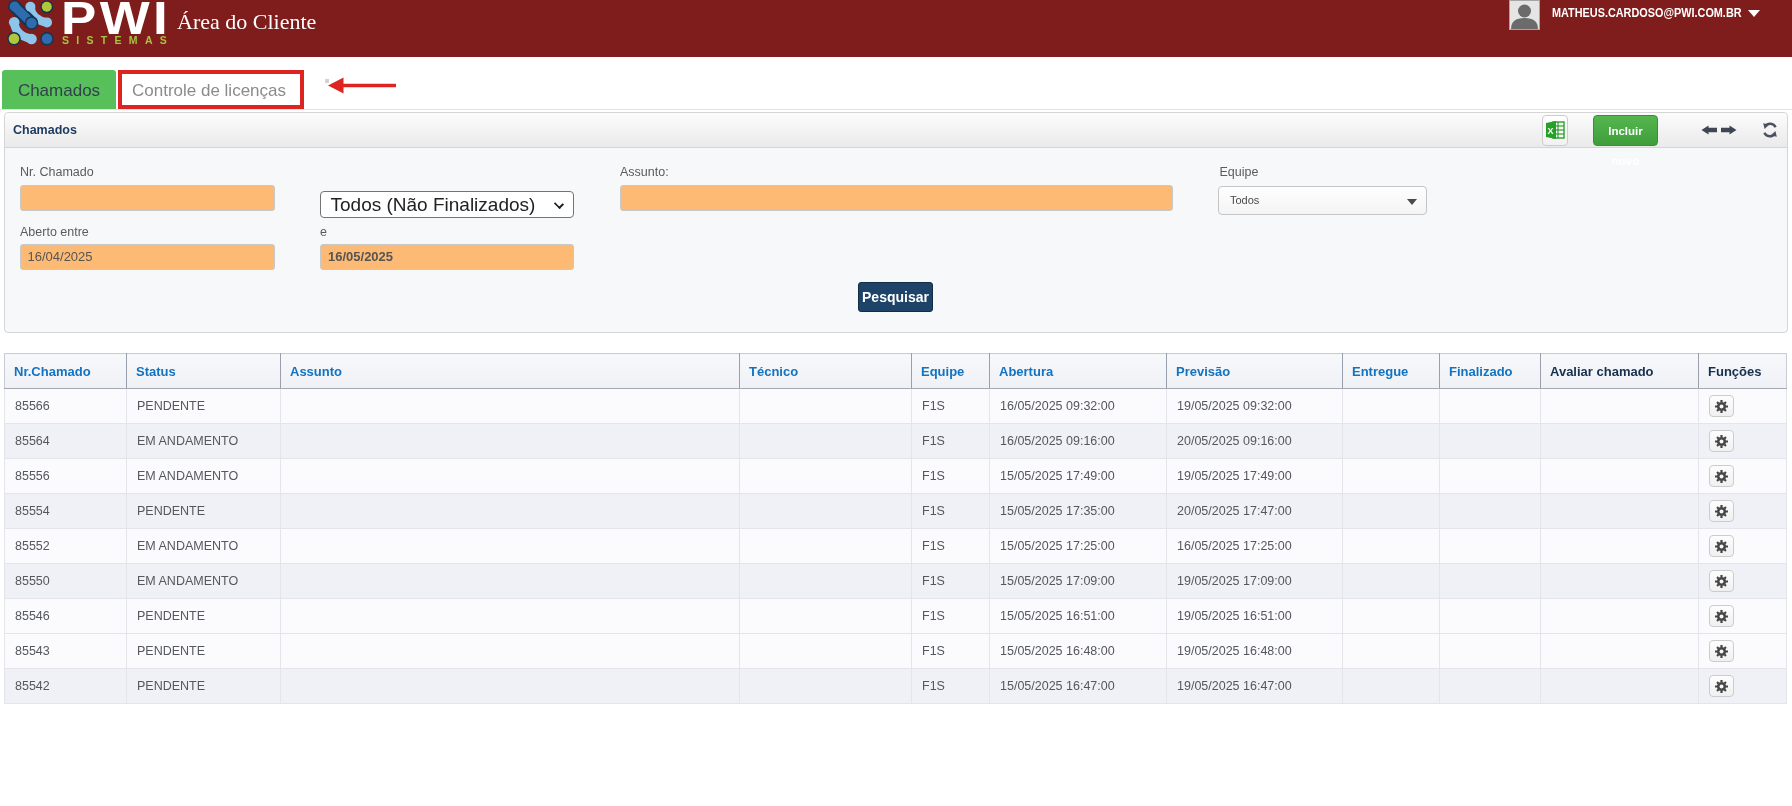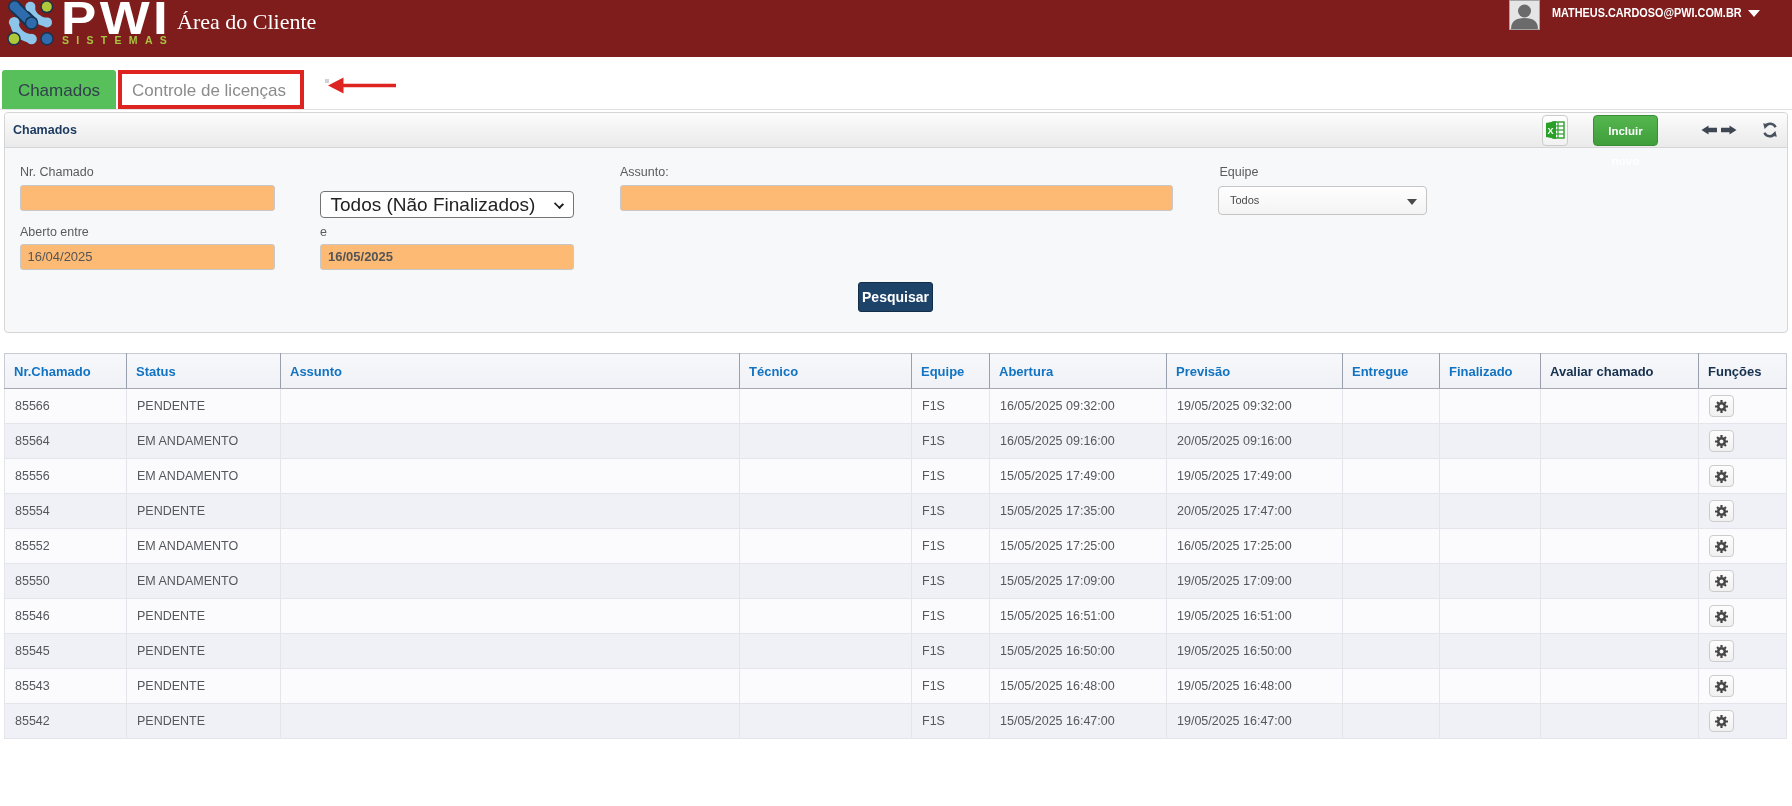--- a/index.html
+++ b/index.html
@@ -299,39 +299,20 @@
         <td></td>
         <td></td>
         <td><span class="gearbtn"><svg width="13" height="13" viewBox="0 0 13 13">
               <g fill="#454545">
                 <path d="M5.4 0 h2.2 v2 h-2.2z M5.4 11 h2.2 v2 h-2.2z M0 5.4 v2.2 h2 v-2.2z M11 5.4 v2.2 h2 v-2.2z M1.3 2.8 l1.5-1.5 1.4 1.4 -1.5 1.5z M8.8 10.3 l1.5-1.5 1.4 1.4 -1.5 1.5z M10.2 1.3 l1.5 1.5 -1.4 1.4 -1.5-1.5z M2.7 8.8 l1.5 1.5 -1.4 1.4 -1.5-1.5z"></path>
                 <circle cx="6.5" cy="6.5" r="4.6"></circle>
               </g>
               <circle cx="6.5" cy="6.5" r="2" fill="#f5f5f5"></circle>
             </svg></span></td>
       </tr>
-  <tr class="even">
-        <td>85545</td>
-        <td>PENDENTE</td>
-        <td></td>
-        <td></td>
-        <td>F1S</td>
-        <td>15/05/2025 16:50:00</td>
-        <td>19/05/2025 16:50:00</td>
-        <td></td>
-        <td></td>
-        <td></td>
-        <td><span class="gearbtn"><svg width="13" height="13" viewBox="0 0 13 13">
-              <g fill="#454545">
-                <path d="M5.4 0 h2.2 v2 h-2.2z M5.4 11 h2.2 v2 h-2.2z M0 5.4 v2.2 h2 v-2.2z M11 5.4 v2.2 h2 v-2.2z M1.3 2.8 l1.5-1.5 1.4 1.4 -1.5 1.5z M8.8 10.3 l1.5-1.5 1.4 1.4 -1.5 1.5z M10.2 1.3 l1.5 1.5 -1.4 1.4 -1.5-1.5z M2.7 8.8 l1.5 1.5 -1.4 1.4 -1.5-1.5z"></path>
-                <circle cx="6.5" cy="6.5" r="4.6"></circle>
-              </g>
-              <circle cx="6.5" cy="6.5" r="2" fill="#f5f5f5"></circle>
-            </svg></span></td>
-      </tr>
   <tr class="odd">
         <td>85543</td>
         <td>PENDENTE</td>
         <td></td>
         <td></td>
         <td>F1S</td>
         <td>15/05/2025 16:48:00</td>
         <td>19/05/2025 16:48:00</td>
         <td></td>
         <td></td>

